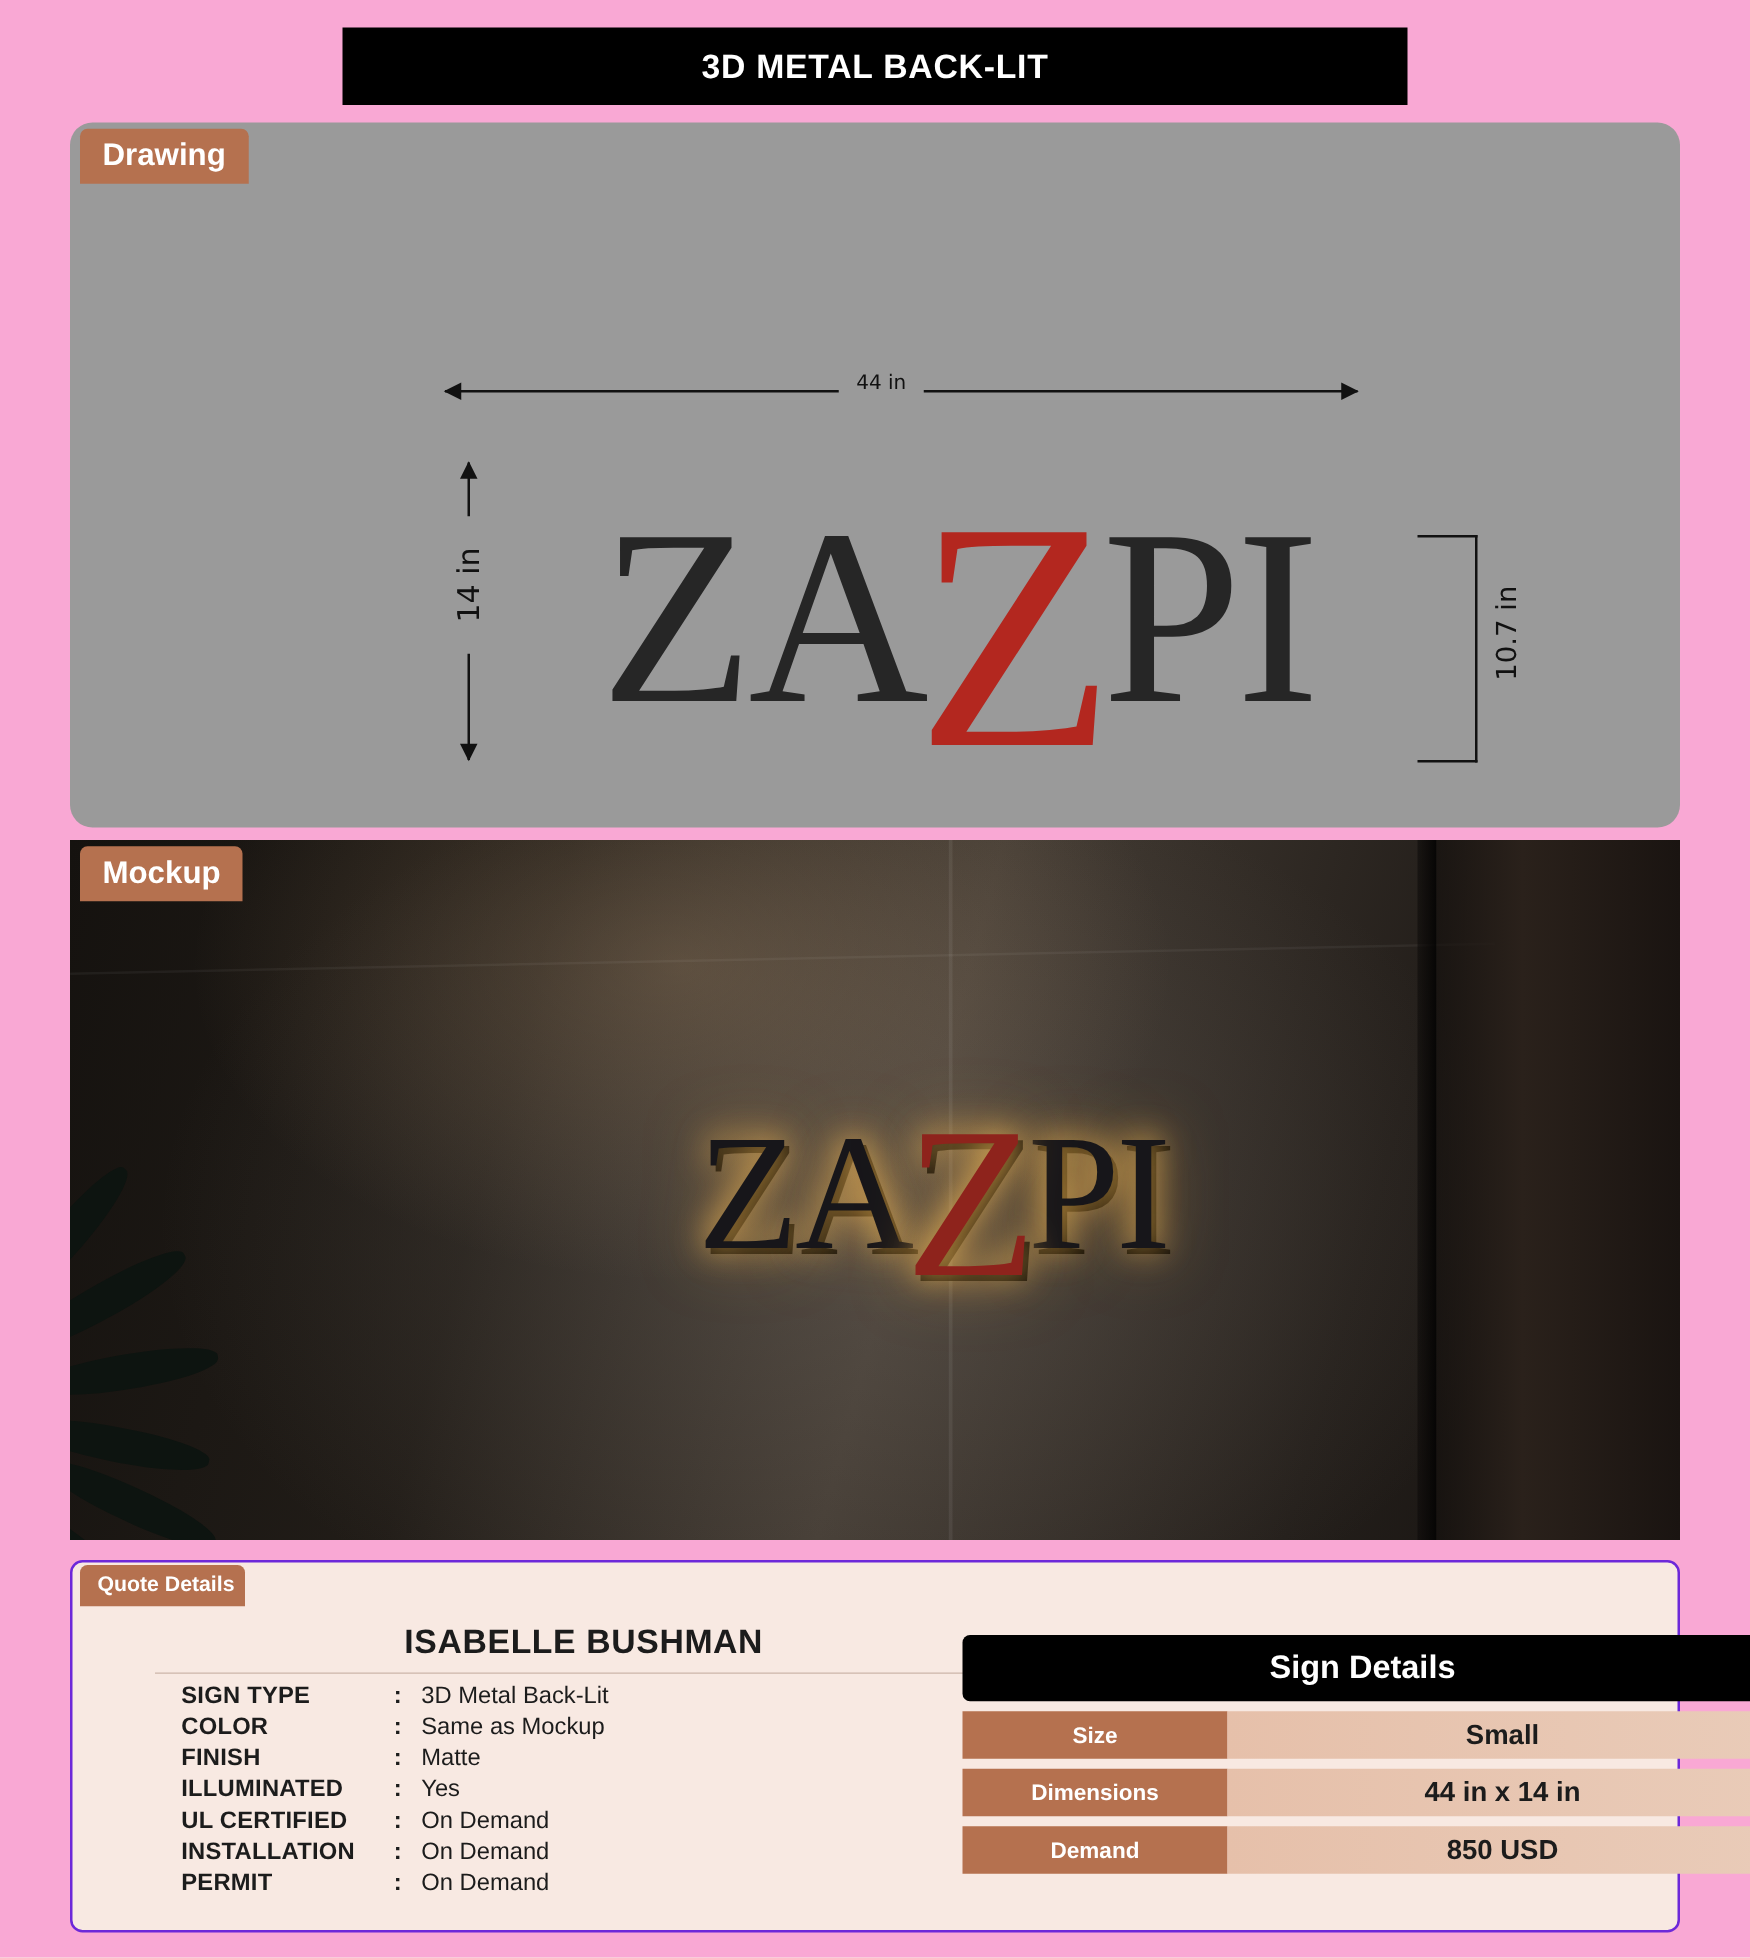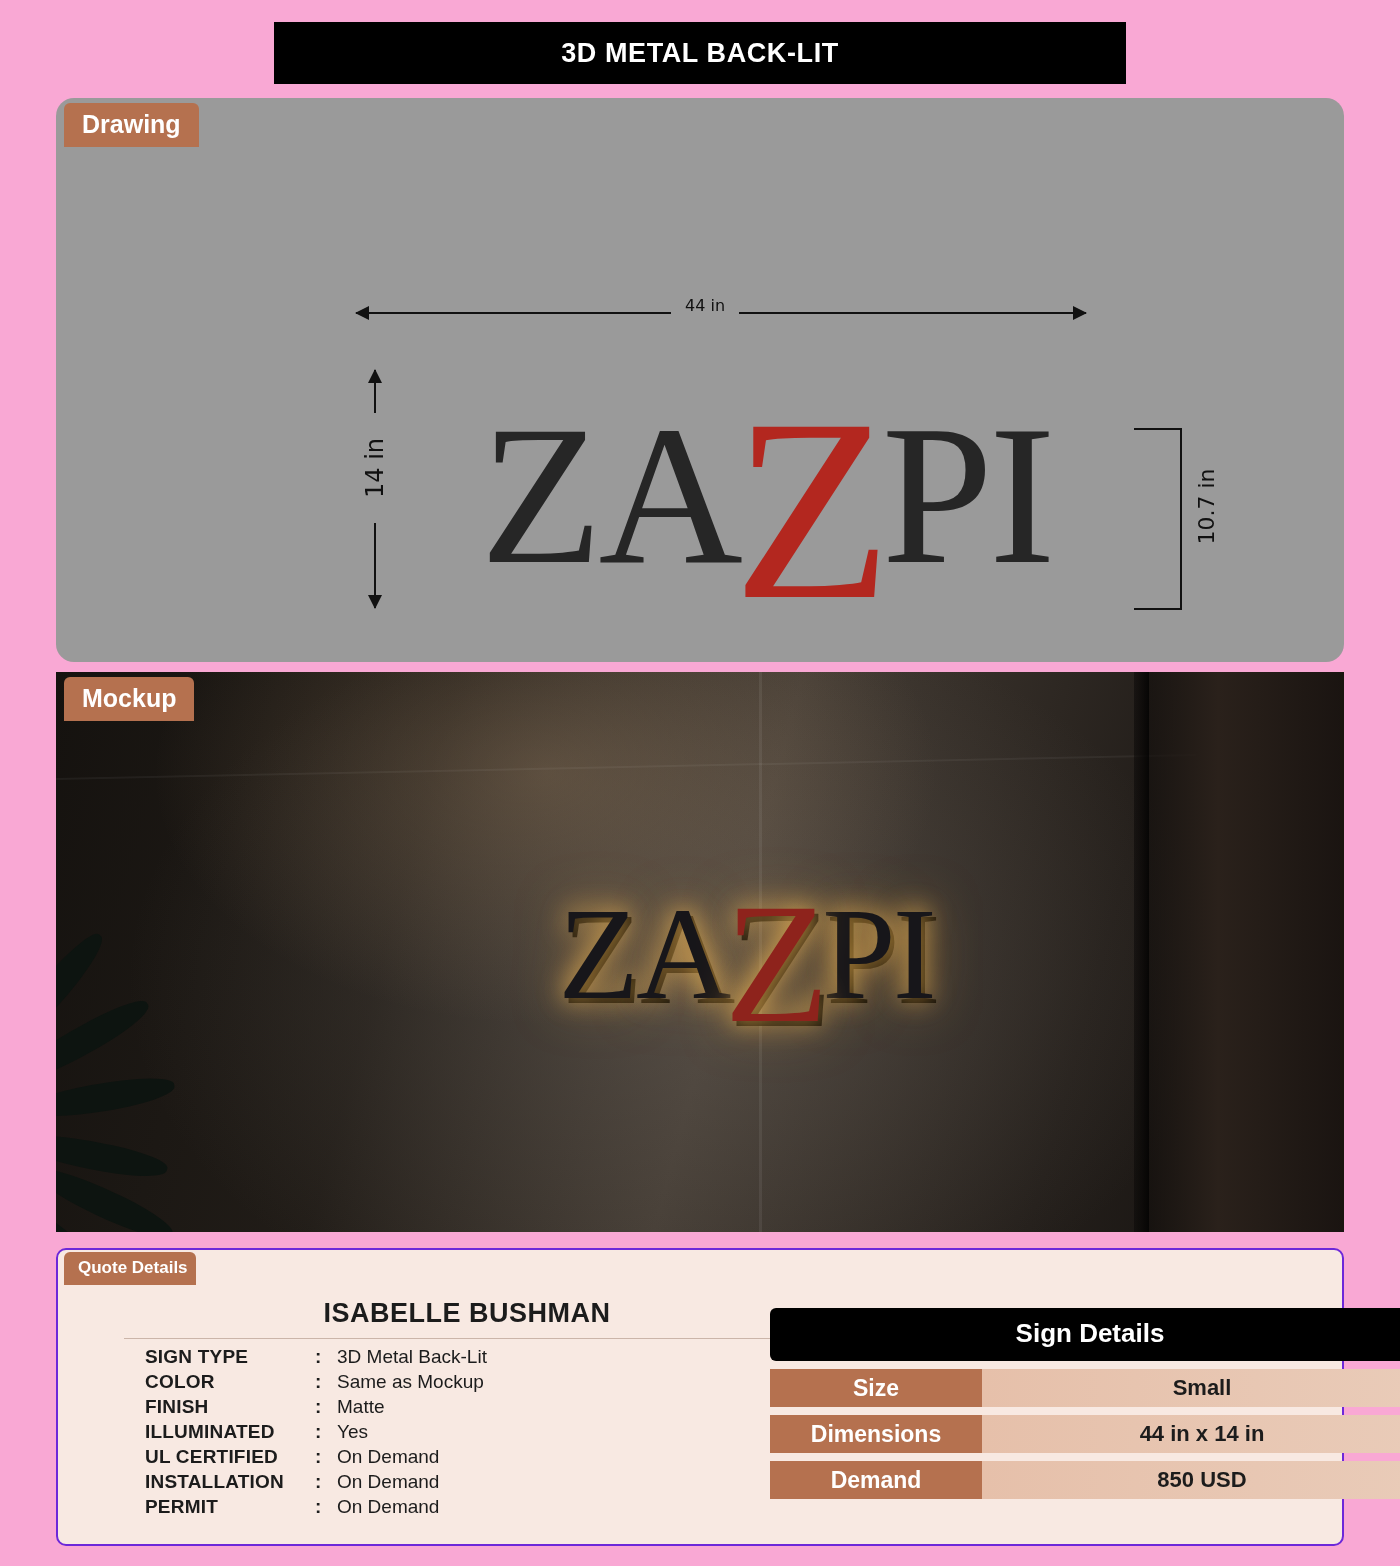--- a/index.html
+++ b/index.html
@@ -302,21 +302,21 @@
   }
   .sd-row {
     display: flex;
     margin-top: 8px;
     height: 38px;
   }
   .sd-label {
     width: 212px;
     background: #b5714f;
     color: #fff;
-    font-size: 23px;
+    font-size: 18px;
     font-weight: bold;
     display: flex; align-items: center; justify-content: center;
   }
   .sd-value {
     flex: 1;
     background: linear-gradient(90deg, #e6c0aa, #e9cbb8);
     color: #1c1c1c;
     font-size: 22px;
     font-weight: bold;
     display: flex; align-items: center; justify-content: center; padding-left: 12px;

